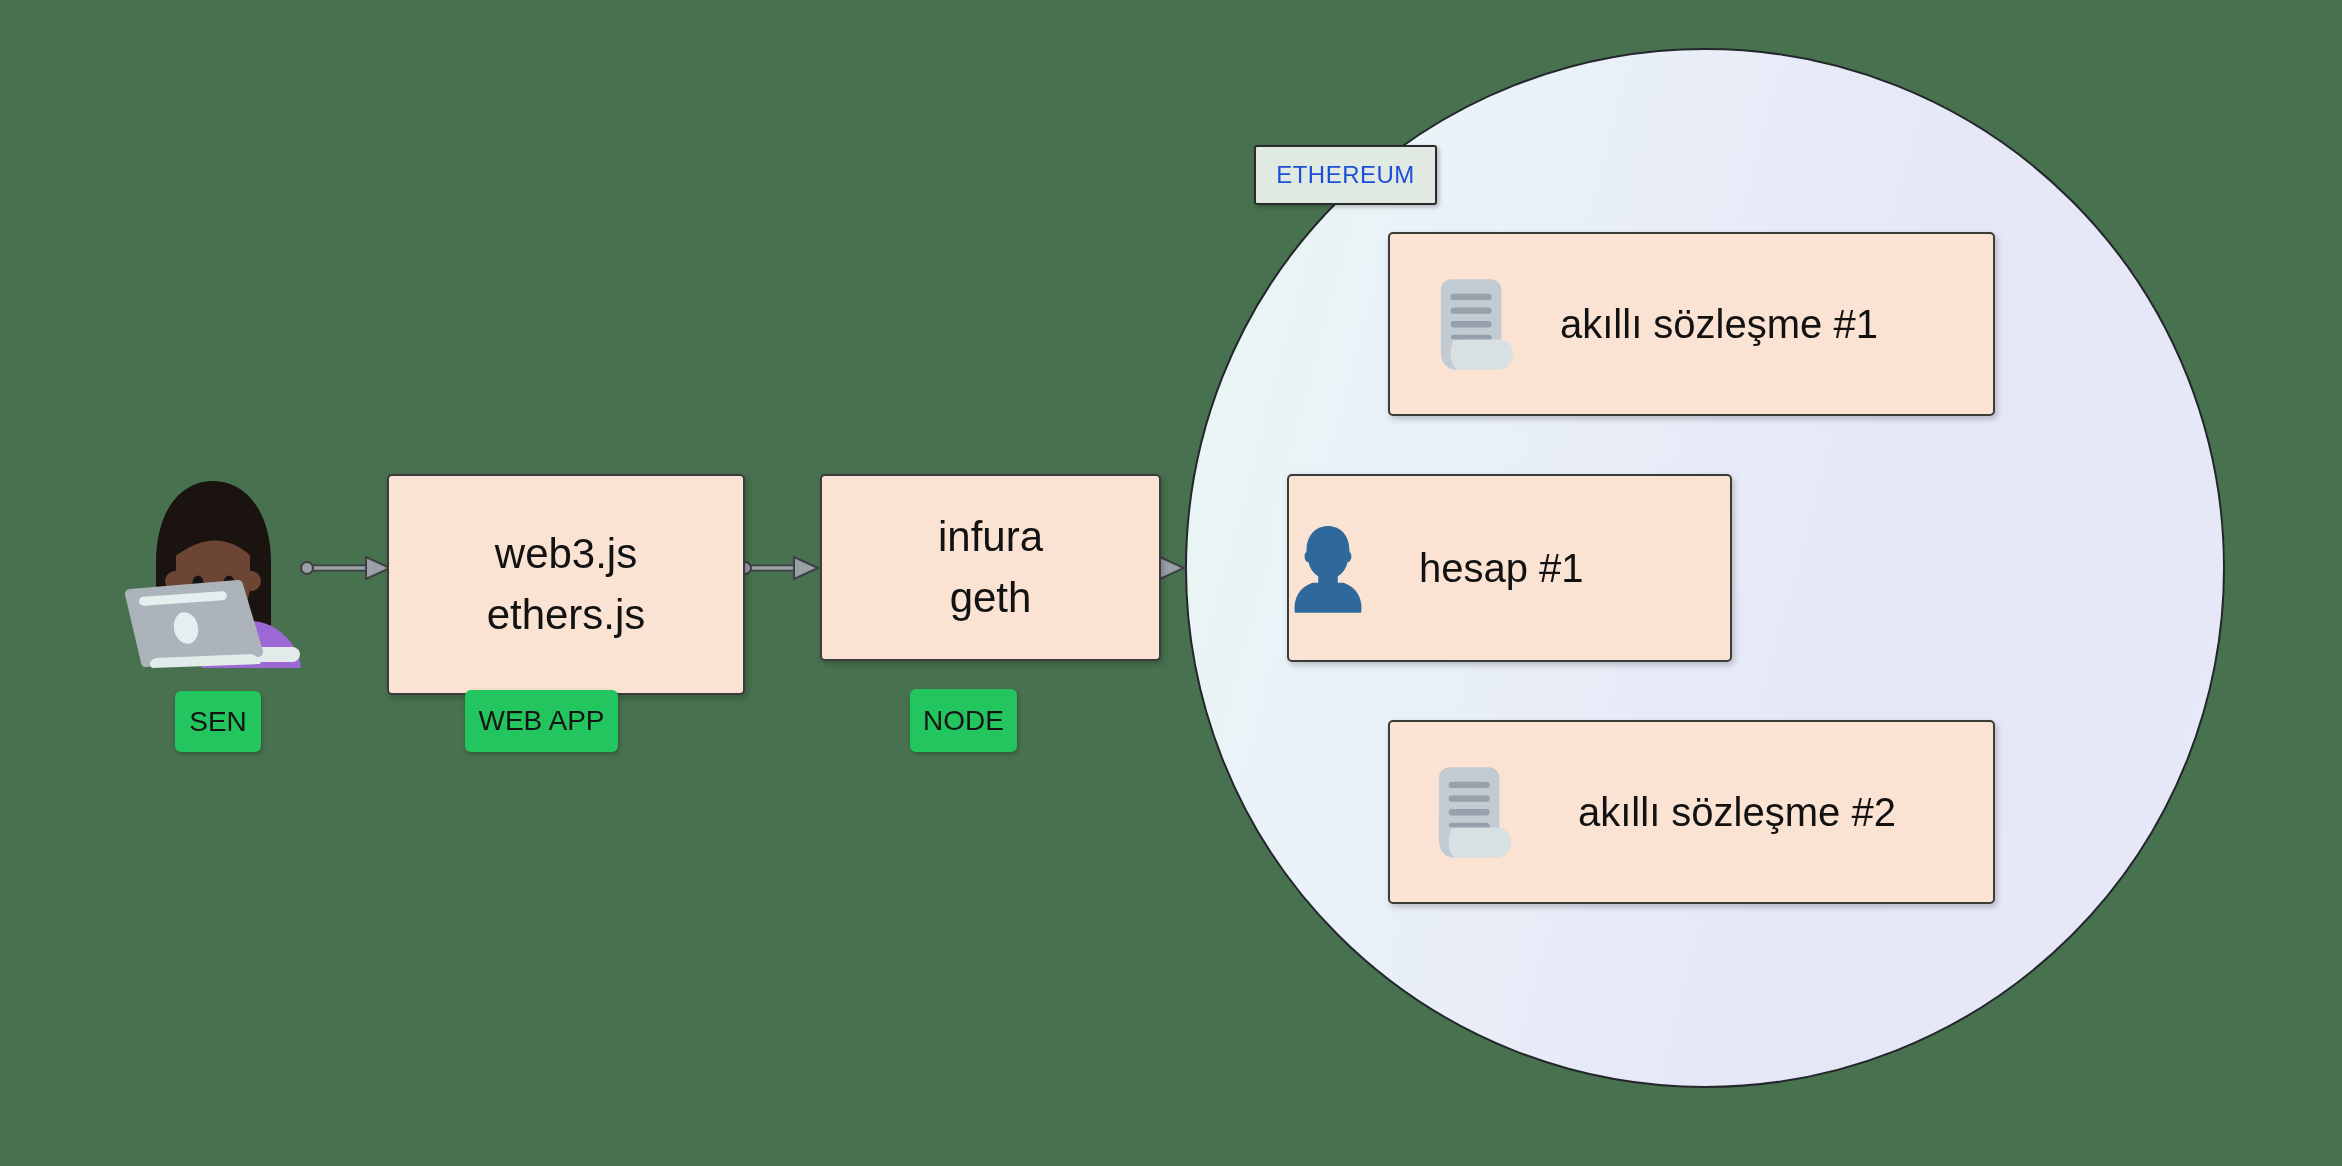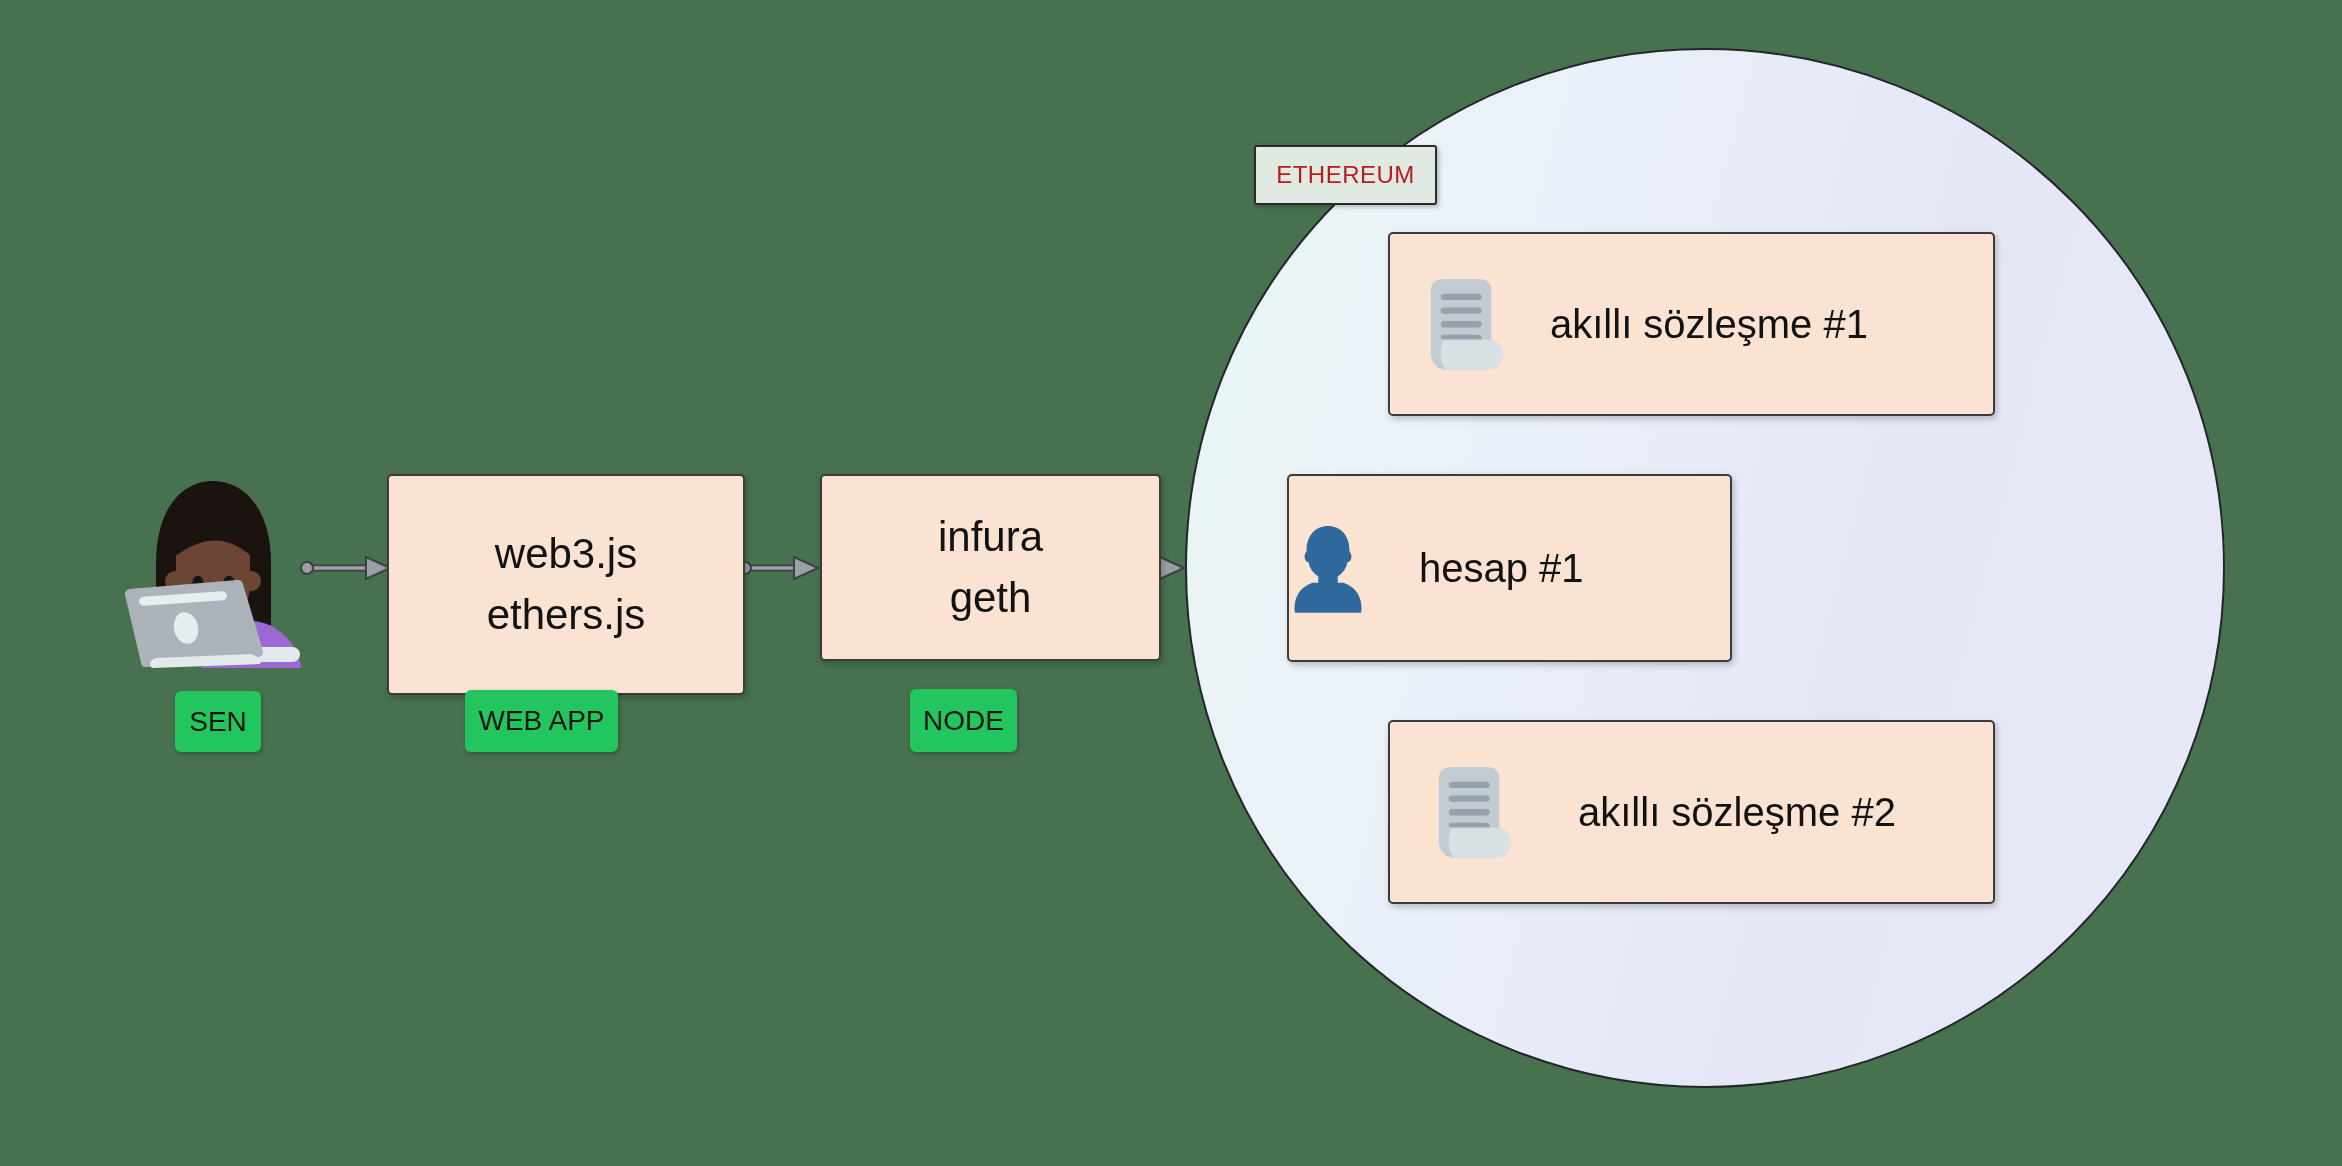--- a/index.html
+++ b/index.html
@@ -49,21 +49,21 @@
     font-size: 42px;
     line-height: 1.45;
     text-align: center;
   }
   .net-box {
     justify-content: flex-start;
     font-size: 40px;
   }
   .box-webapp { left: 387px; top: 474px; width: 358px; height: 221px; }
   .box-node   { left: 820px; top: 474px; width: 341px; height: 187px; }
-  .box-contract1 { left: 1388px; top: 232px; width: 607px; height: 184px; padding-left: 38px; gap: 44px; }
+  .box-contract1 { left: 1388px; top: 232px; width: 607px; height: 184px; padding-left: 48px; gap: 44px; }
   .box-account1  { left: 1287px; top: 474px; width: 445px; height: 188px; gap: 52px; }
   .box-contract2 { left: 1388px; top: 720px; width: 607px; height: 184px; padding-left: 46px; gap: 64px; }
   
   .badge {
     position: absolute;
     background: #22c55e;
     border-radius: 6px;
     box-shadow: 1px 2px 4px rgba(0,0,0,0.25);
     display: flex;
     align-items: center;
@@ -82,21 +82,21 @@
     background: #E0EAE2;
     border: 2px solid #2B2B2B;
     border-radius: 3px;
     box-sizing: border-box;
     box-shadow: 2px 2px 4px rgba(0,0,0,0.25);
     display: flex;
     align-items: center;
     justify-content: center;
     font-size: 24px;
     letter-spacing: 0.5px;
-    color: #b91c1c;
+    color: #1d4ed8;
     z-index: 3;
   }
   .emoji-user {
     position: absolute;
     left: 112px; top: 468px;
     width: 200px; height: 200px;
   }
   .icon-wrap { flex: 0 0 auto; display: block; }
   .net-label { white-space: nowrap; }
 </style>

